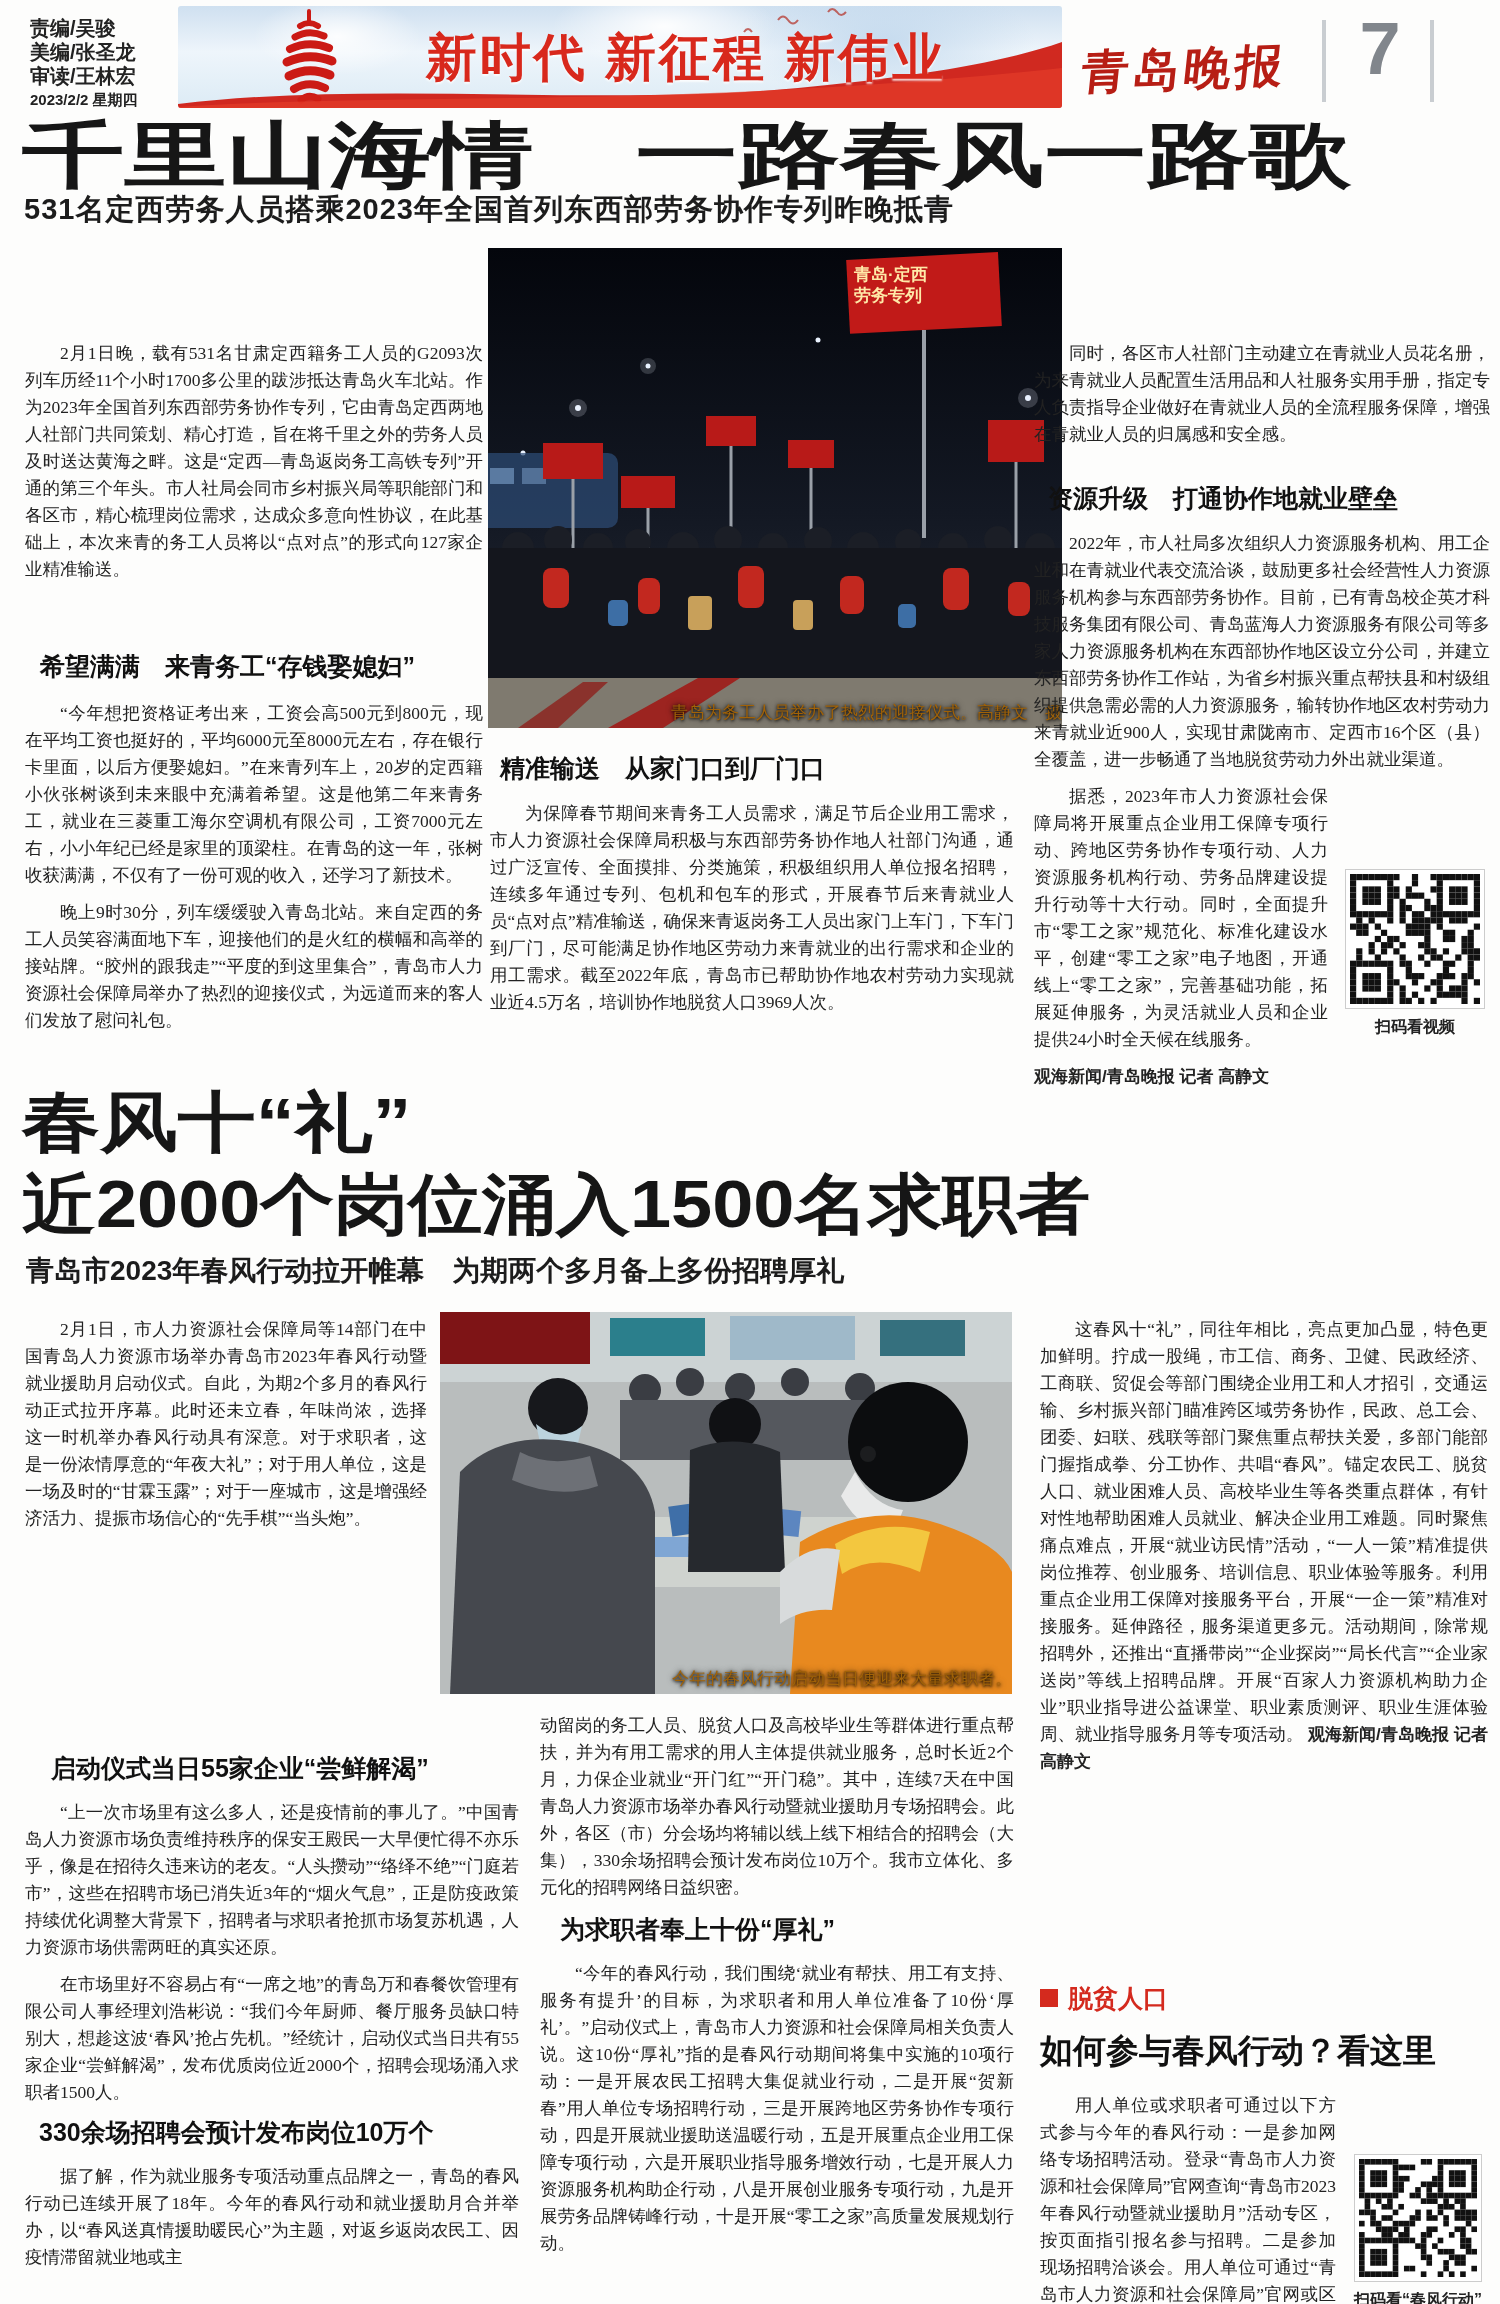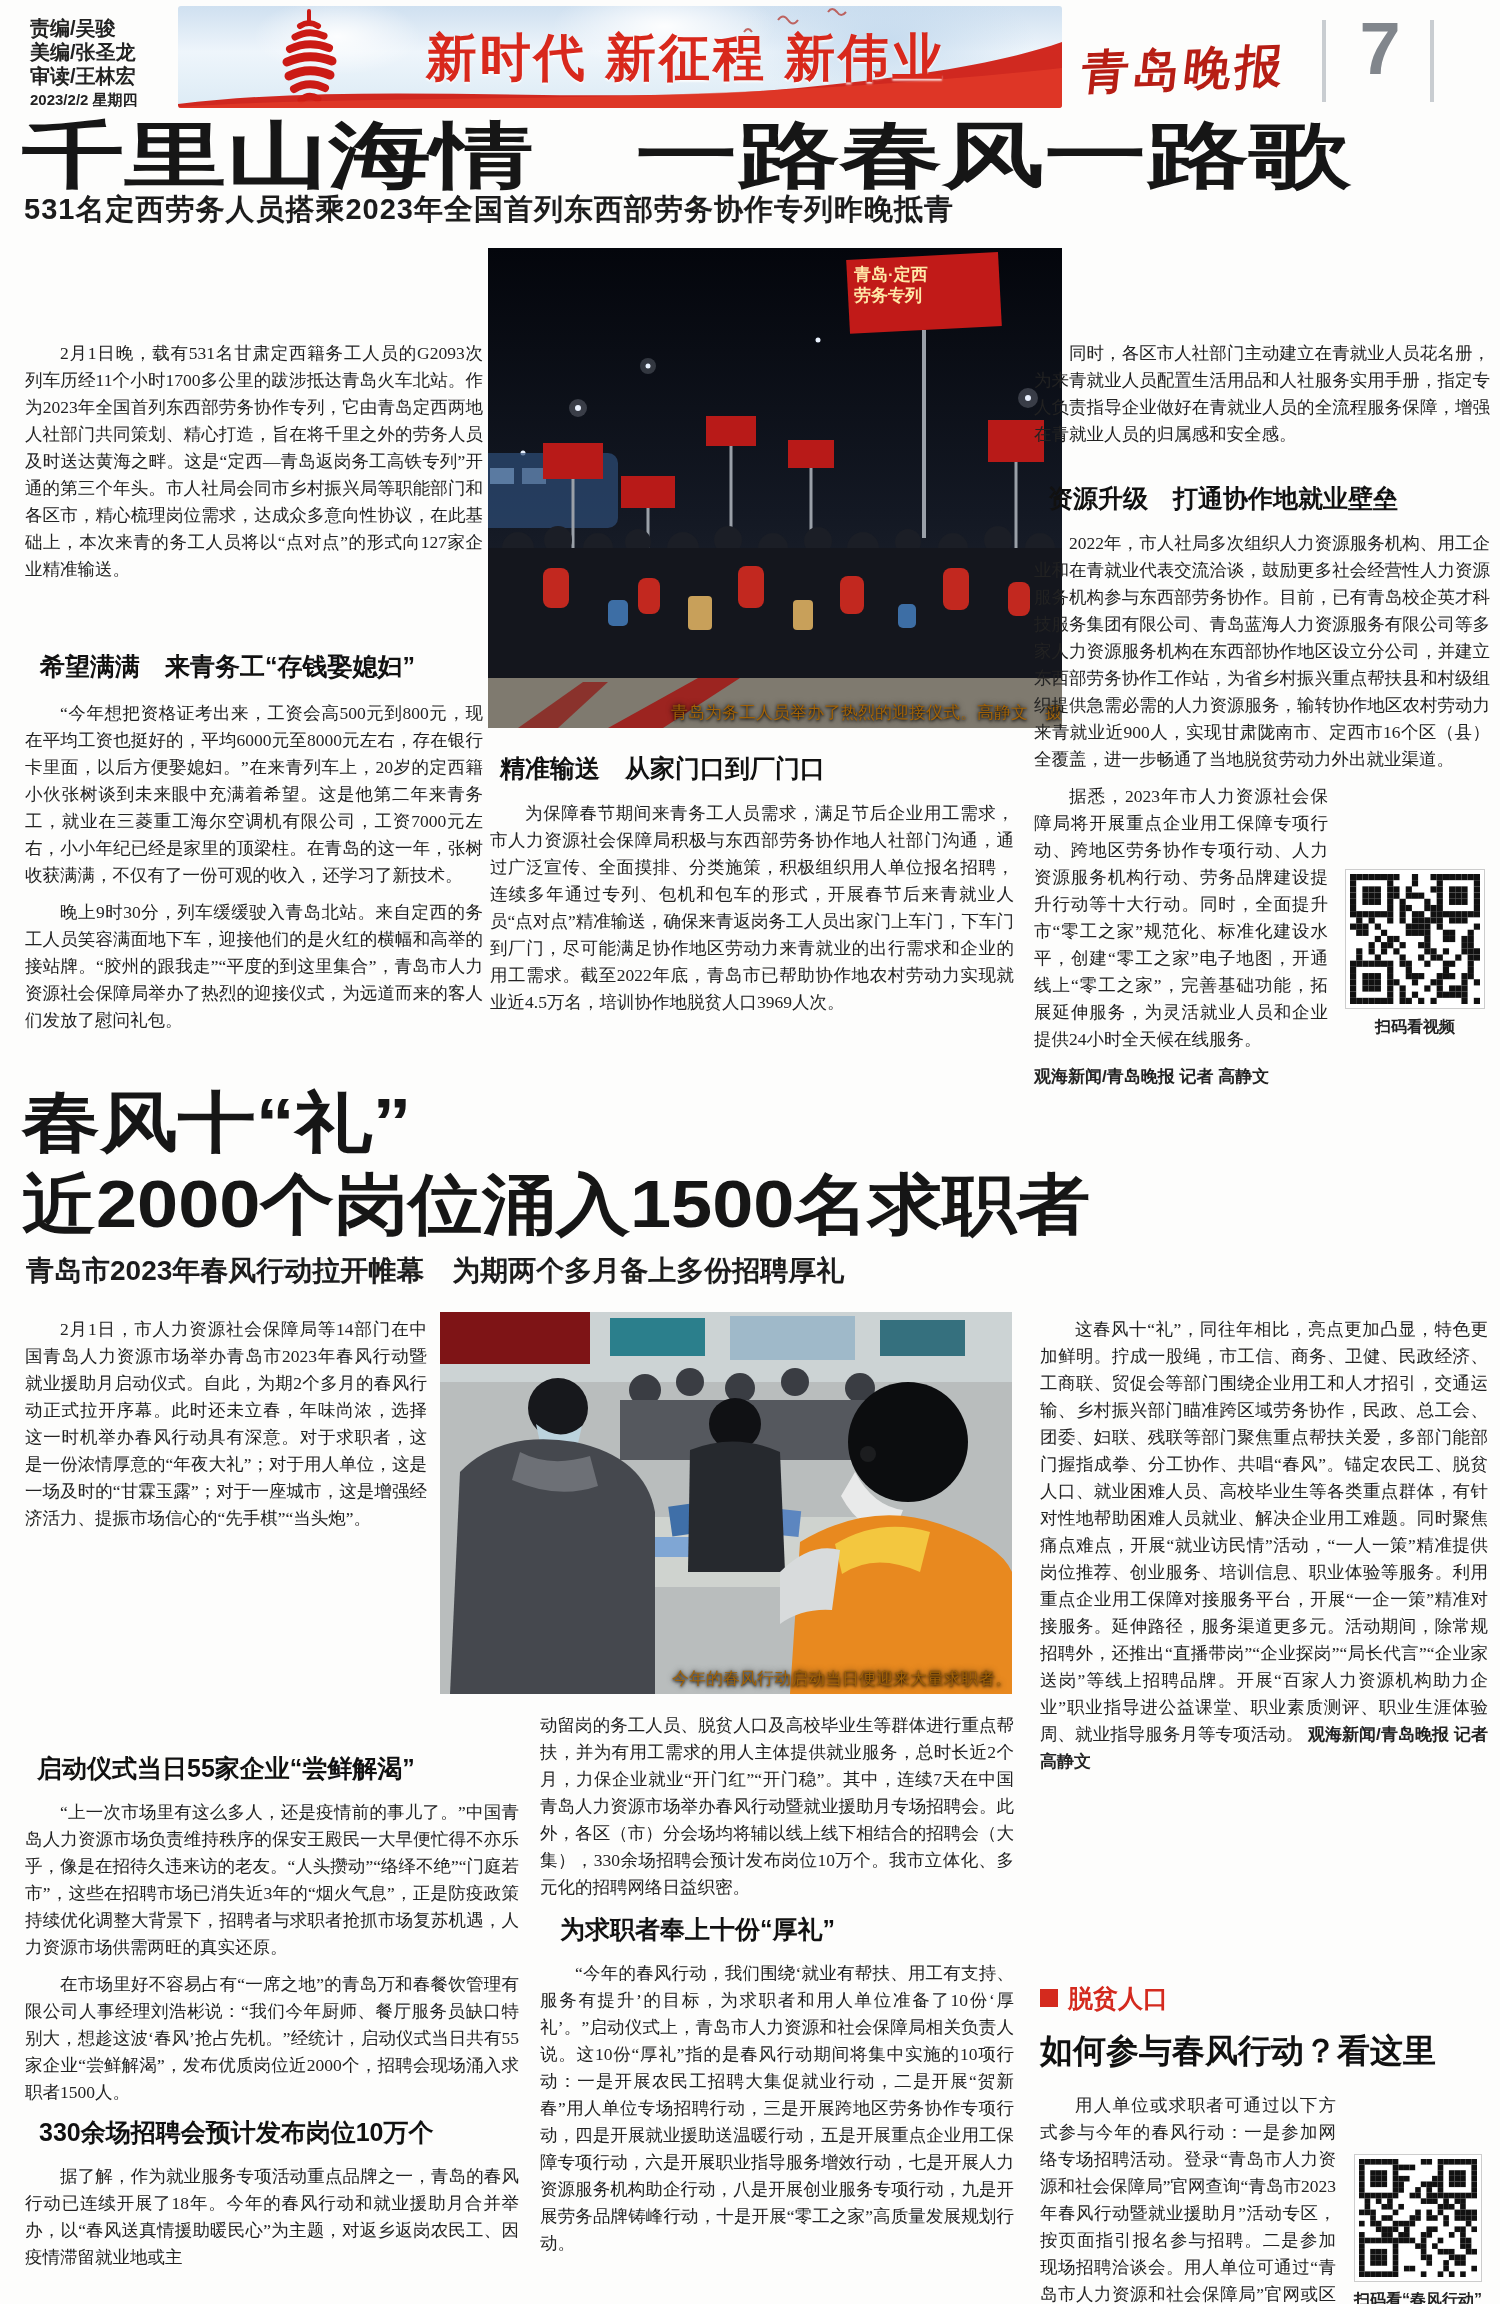--- a/index.html
+++ b/index.html
@@ -448,21 +448,21 @@
 
   <div class="abs h-main" style="left:22px;top:1078px;font-size:66px;transform:scaleX(1.18);">春风十“礼”</div>
   <div class="abs h-main" style="left:22px;top:1160px;font-size:66px;transform:scaleX(1.12);">近2000个岗位涌入1500名求职者</div>
   <div class="abs h-sub" style="left:26px;top:1252px;font-size:28px;">青岛市2023年春风行动拉开帷幕　为期两个多月备上多份招聘厚礼</div>
 
   <div class="abs bodytxt" style="left:25px;top:1316px;width:402px;">
     <p>2月1日，市人力资源社会保障局等14部门在中国青岛人力资源市场举办青岛市2023年春风行动暨就业援助月启动仪式。自此，为期2个多月的春风行动正式拉开序幕。此时还未立春，年味尚浓，选择这一时机举办春风行动具有深意。对于求职者，这是一份浓情厚意的“年夜大礼”；对于用人单位，这是一场及时的“甘霖玉露”；对于一座城市，这是增强经济活力、提振市场信心的“先手棋”“当头炮”。</p>
   </div>
 
   <div class="abs" style="left:25px;top:1752px;width:494px;">
-    <div class="sec-h" style="margin-left:12px;">启动仪式当日55家企业“尝鲜解渴”</div>
+    <div class="sec-h" style="margin-left:26px;">启动仪式当日55家企业“尝鲜解渴”</div>
     <div class="bodytxt" style="margin-top:14px;">
       <p>“上一次市场里有这么多人，还是疫情前的事儿了。”中国青岛人力资源市场负责维持秩序的保安王殿民一大早便忙得不亦乐乎，像是在招待久违来访的老友。“人头攒动”“络绎不绝”“门庭若市”，这些在招聘市场已消失近3年的“烟火气息”，正是防疫政策持续优化调整大背景下，招聘者与求职者抢抓市场复苏机遇，人力资源市场供需两旺的真实还原。</p>
       <p>在市场里好不容易占有“一席之地”的青岛万和春餐饮管理有限公司人事经理刘浩彬说：“我们今年厨师、餐厅服务员缺口特别大，想趁这波‘春风’抢占先机。”经统计，启动仪式当日共有55家企业“尝鲜解渴”，发布优质岗位近2000个，招聘会现场涌入求职者1500人。</p>
     </div>
     <div class="sec-h" style="margin:10px 0 0 14px;">330余场招聘会预计发布岗位10万个</div>
     <div class="bodytxt" style="margin-top:14px;">
       <p>据了解，作为就业服务专项活动重点品牌之一，青岛的春风行动已连续开展了18年。今年的春风行动和就业援助月合并举办，以“春风送真情援助暖民心”为主题，对返乡返岗农民工、因疫情滞留就业地或主</p>
     </div>
   </div>
 

